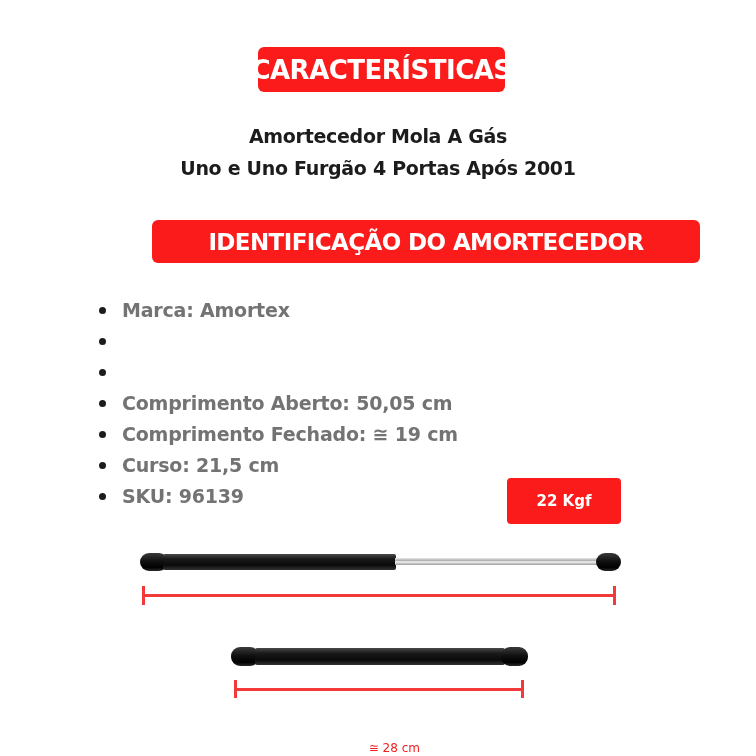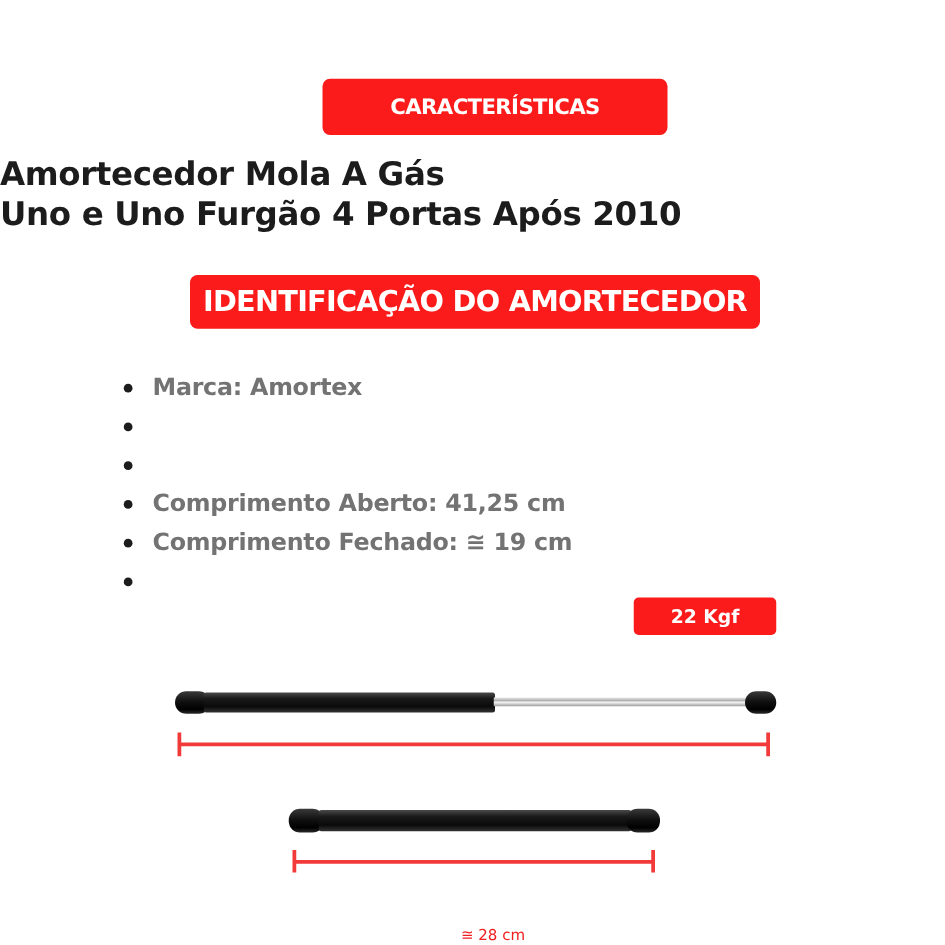--- a/index.html
+++ b/index.html
@@ -21,40 +21,40 @@
       color: #ffffff;
       font-weight: bold;
       border-radius: 6px;
       display: flex;
       align-items: center;
       justify-content: center;
       white-space: nowrap;
       box-sizing: border-box;
     }
     #badge-caracteristicas {
-      left: 258px; top: 47px; width: 276px; height: 45px;
-      font-size: 17px;
+      left: 258px; top: 47px; width: 247px; height: 45px;
+      font-size: 26px;
       letter-spacing: -0.5px;
-      margin-top: 16px;
     }
     #badge-identificacao {
-      left: 152px; top: 220px; width: 456px; height: 43px;
+      left: 152px; top: 220px; width: 548px; height: 43px;
       font-size: 23px;
       letter-spacing: -0.6px;
     }
     #badge-carga {
-      left: 507px; top: 478px; width: 114px; height: 30px;
+      left: 507px; top: 478px; width: 114px; height: 46px;
       font-size: 15px;
       border-radius: 4px;
     }
     .subtitle {
       position: absolute;
       left: 0; width: 756px;
+      text-align: center;
       font-weight: bold;
-      font-size: 26px;
+      font-size: 19px;
       letter-spacing: -0.3px;
       color: #1c1c1c;
     }
     #subtitle-line1 { top: 125px; }
     #subtitle-line2 { top: 157px; }
     .spec-list {
       position: absolute;
       left: 98px;
       top: 295px;
       margin: 0;
@@ -117,47 +117,52 @@
     }
   </style>
 </head>
 <body>
 
 <div id="badge-caracteristicas" class="badge">
   <span>CARACTERÍSTICAS</span>
 </div>
 
 <div id="subtitle-line1" class="subtitle">Amortecedor Mola A Gás</div>
-<div id="subtitle-line2" class="subtitle">Uno e Uno Furgão 4 Portas Após 2010</div>
+<div id="subtitle-line2" class="subtitle">Uno e Uno Furgão 4 Portas Após 2001</div>
 
 <div id="badge-identificacao" class="badge">
   <span>IDENTIFICAÇÃO DO AMORTECEDOR</span>
 </div>
 
 <ul class="spec-list">
   <li class="spec-item">
     <span class="bullet"></span>
     <span>Marca: Amortex</span>
   </li>
   <li class="spec-item">
     <span class="bullet"></span>
   </li>
   <li class="spec-item">
     <span class="bullet"></span>
   </li>
   <li class="spec-item">
     <span class="bullet"></span>
-    <span>Comprimento Aberto: 41,25 cm</span>
+    <span>Comprimento Aberto: 50,05 cm</span>
   </li>
   <li class="spec-item">
     <span class="bullet"></span>
     <span>Comprimento Fechado: ≅ 19 cm</span>
   </li>
   <li class="spec-item">
     <span class="bullet"></span>
+    <span>Curso: 21,5 cm</span>
+  </li>
+  <li class="spec-item">
+    <span class="bullet"></span>
+    <span>SKU: 96139</span>
   </li>
 </ul>
 
 <div id="badge-carga" class="badge">
   <span>22 Kgf</span>
 </div>
 
 <div class="strut" style="left:0;top:0;width:756px;height:756px;">
   <div class="cap" style="left:140px; top:553px; width:28px; height:18px;"></div>
   <div class="body-cyl" style="left:163px; top:554px; width:233px; height:16px;"></div>

